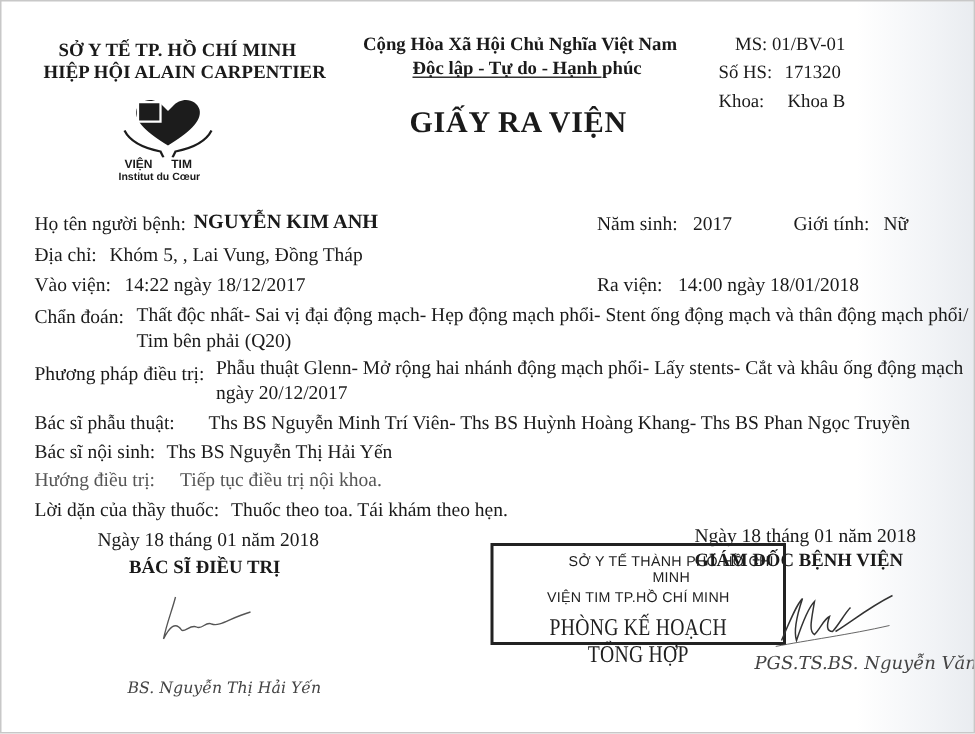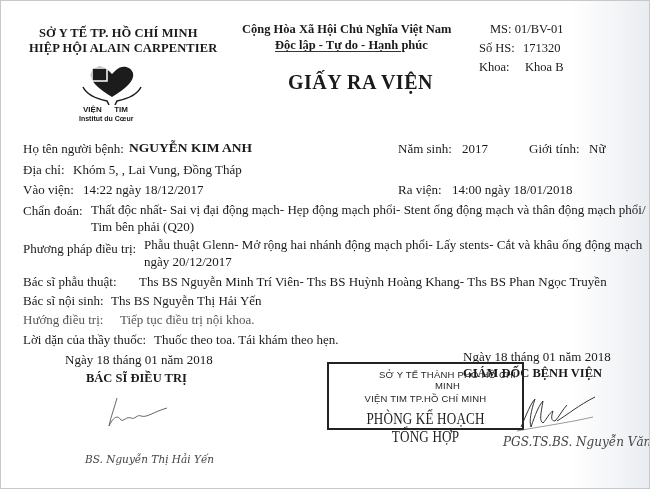--- a/index.html
+++ b/index.html
@@ -60,21 +60,21 @@
       <span>VIỆN</span>
       <span style="display:inline-block; width:8px;"></span>
       <span>TIM</span>
     </div>
     <div class="abs" style="left:0px; top:54px; font-family:'Liberation Sans',sans-serif; font-size:7px; font-weight:bold;">Institut du Cœur</div>
   </div>
 
   <div class="abs hdr-center" style="left:241px; top:21px;">Cộng Hòa Xã Hội Chủ Nghĩa Việt Nam</div>
   <div class="abs hdr-center" style="left:274px; top:37px;">Độc lập - Tự do - Hạnh phúc</div>
   <div class="motto-line"></div>
-  <div class="abs title" style="left:272px; top:70px;margin-left:15px;">GIẤY RA VIỆN</div>
+  <div class="abs title" style="left:272px; top:70px;">GIẤY RA VIỆN</div>
 
   <div class="abs meta" style="left:478px; top:21px;margin-left:11px;">MS: 01/BV-01</div>
   <div class="abs meta" style="left:478px; top:40px;">Số HS:</div>
   <div class="abs meta" style="left:522px; top:40px;">171320</div>
   <div class="abs meta" style="left:478px; top:59px;">Khoa:</div>
   <div class="abs meta" style="left:524px; top:59px;">Khoa B</div>
 
   <div class="abs row bold" style="left:128px; top:139px; font-size:13.5px;">NGUYỄN KIM ANH</div>
   <div class="abs row" style="left:22px; top:140px;">Họ tên người bệnh:</div>
   <div class="abs row" style="left:397px; top:140px;">Năm sinh:</div>

